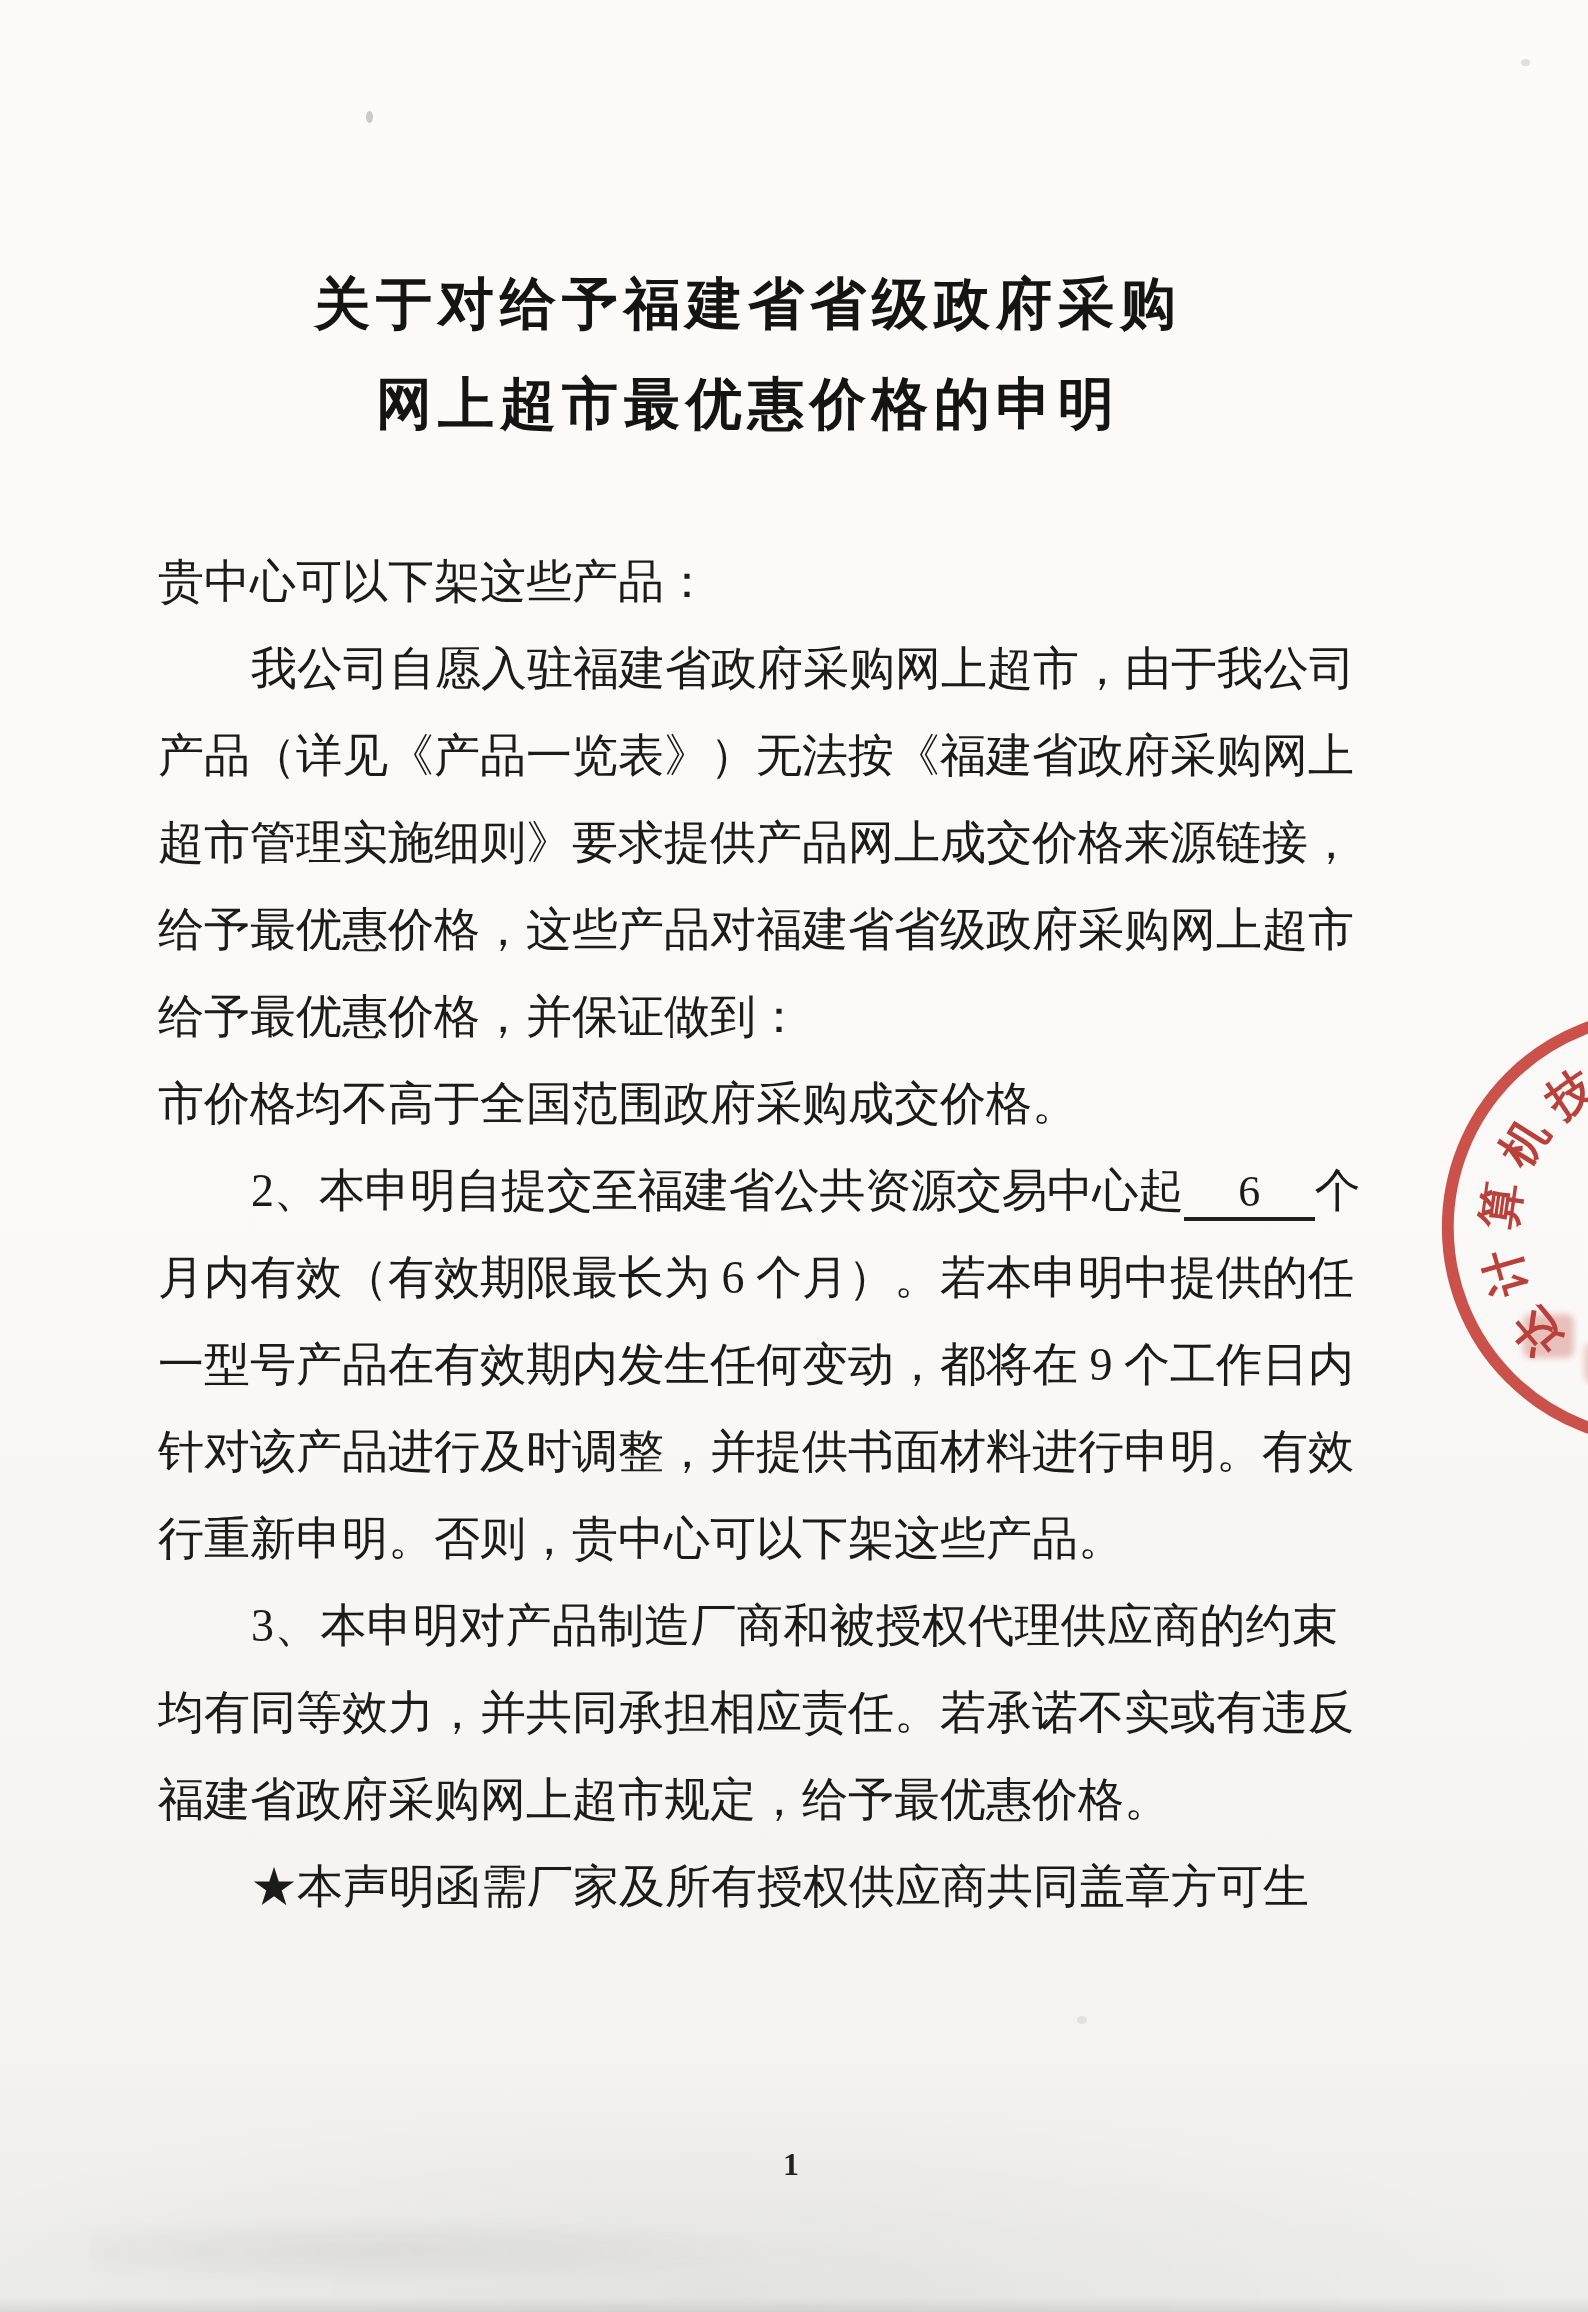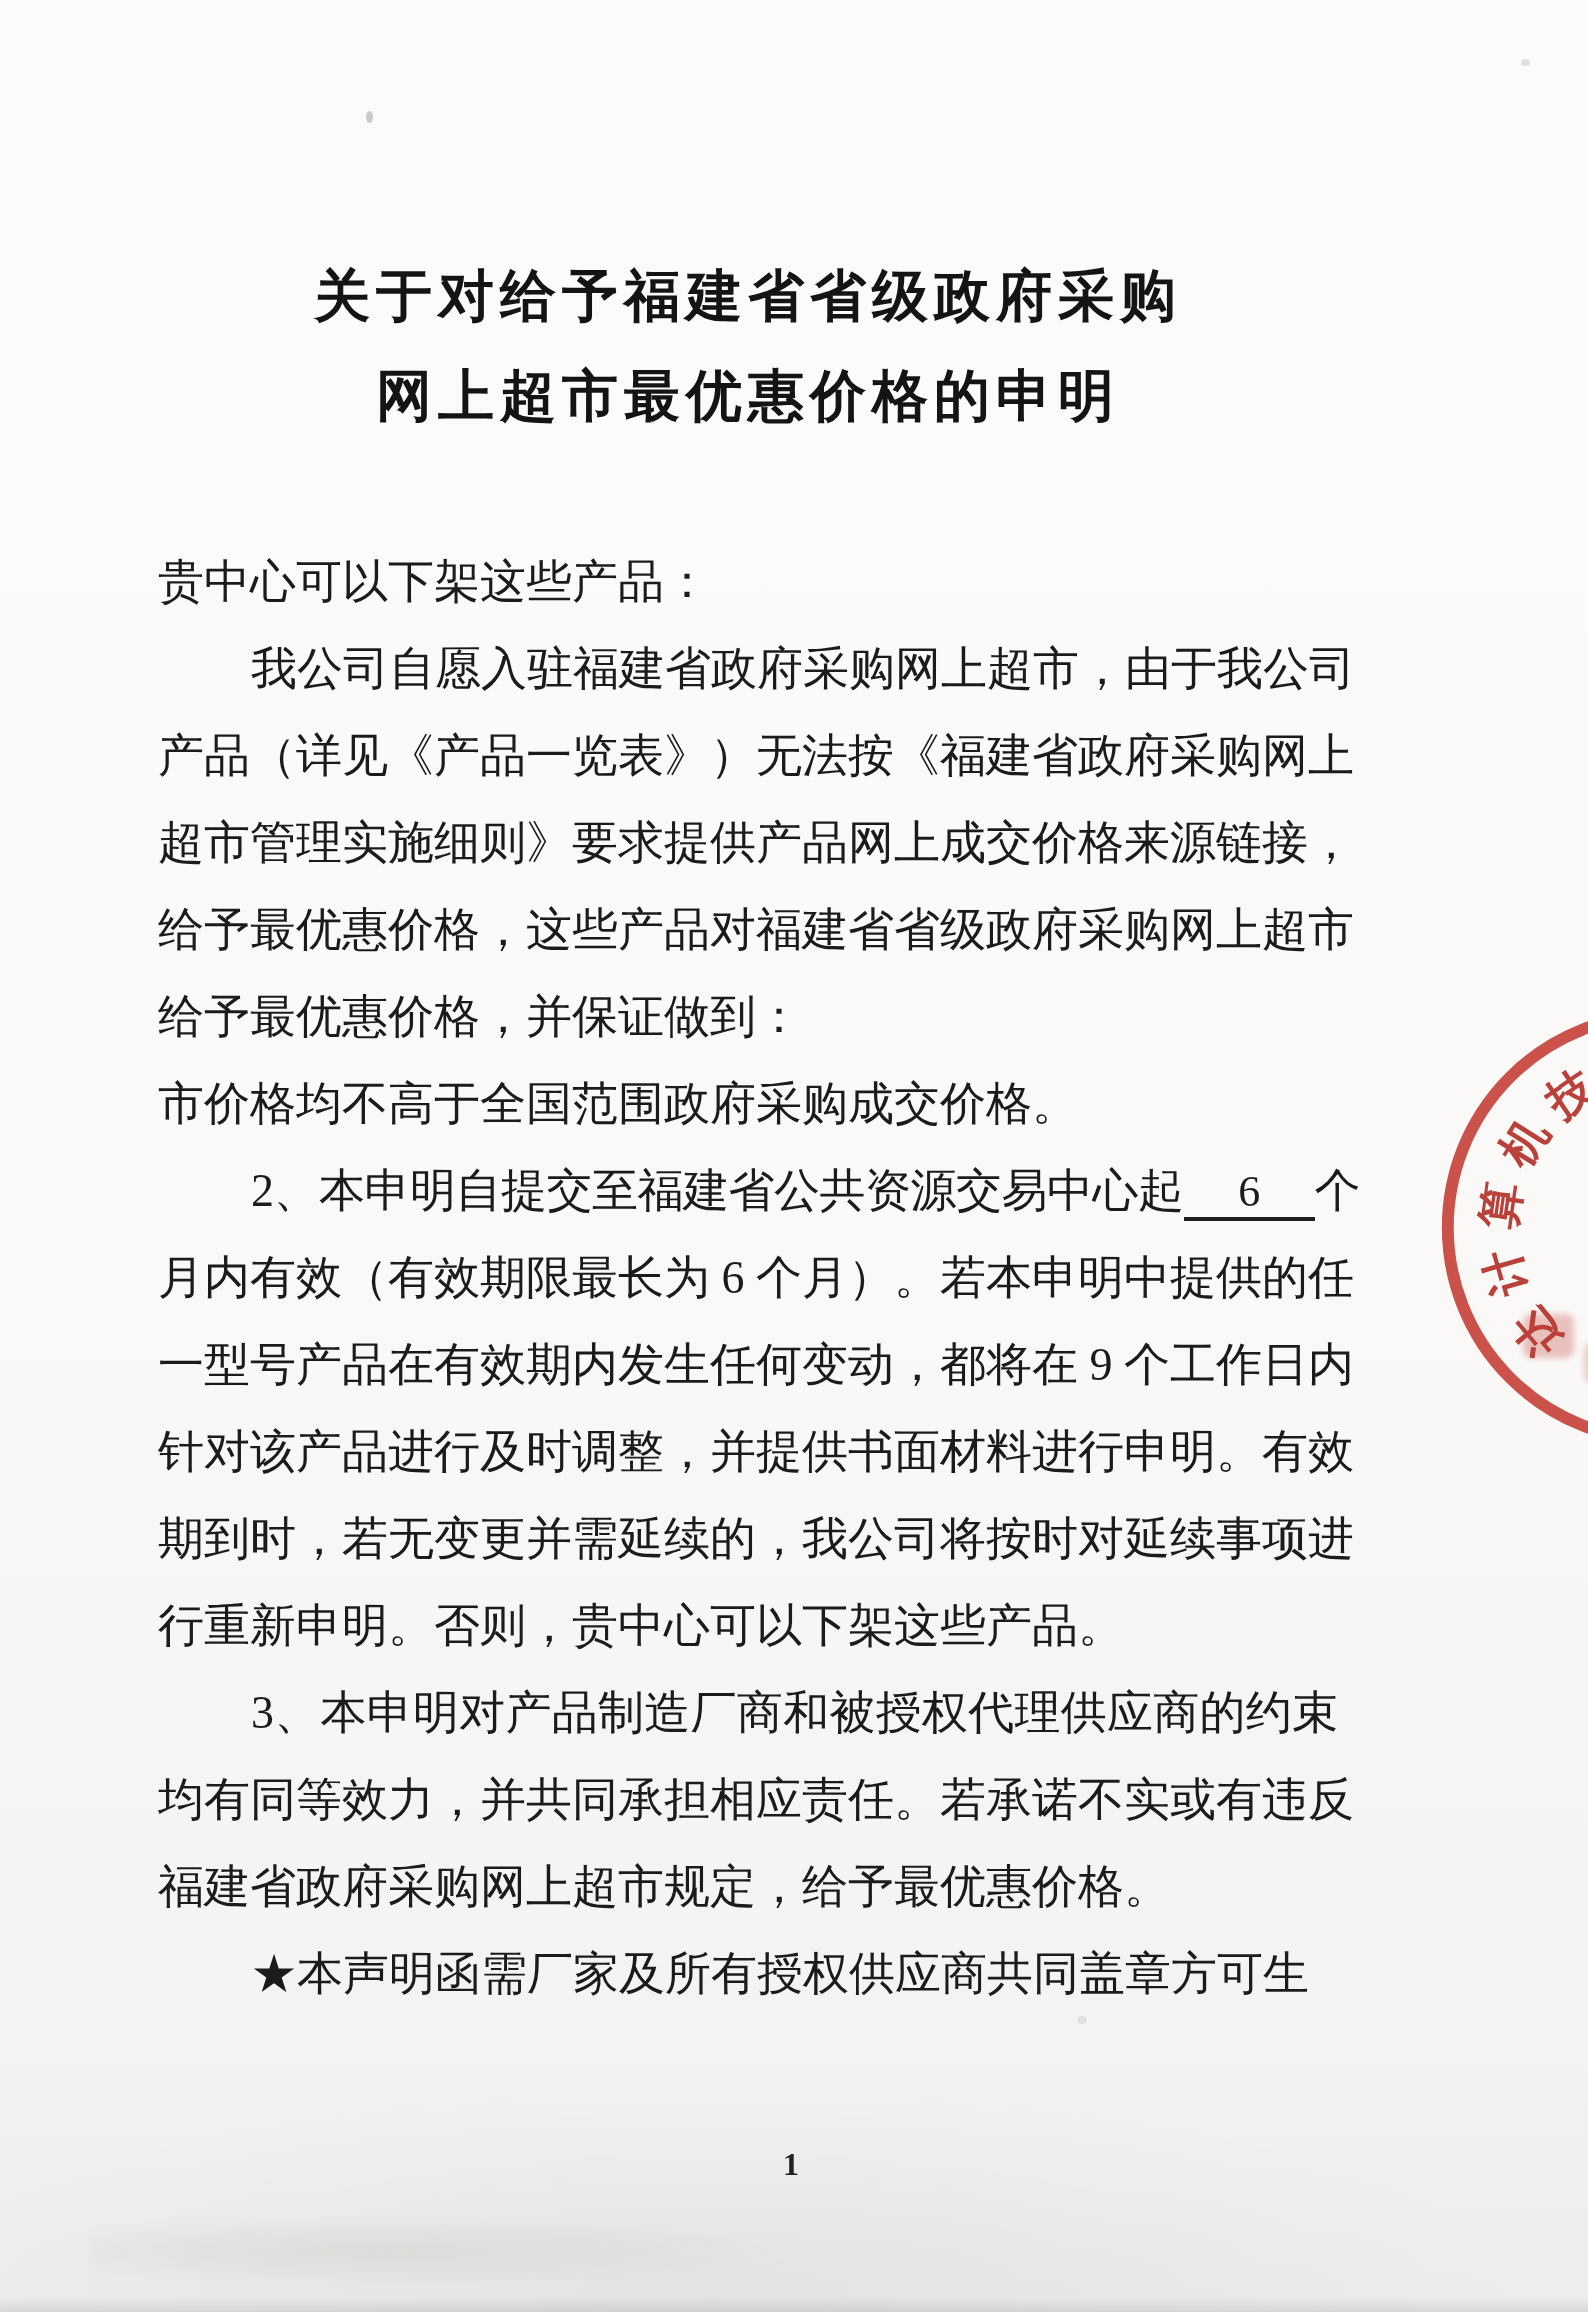--- a/index.html
+++ b/index.html
@@ -16,21 +16,21 @@
     background:
       radial-gradient(ellipse 1188px 297px at 45% 99%, rgba(0,0,0,0.045), rgba(0,0,0,0) 70%),
       linear-gradient(180deg, #fcfbf9 0%, #faf9f7 55%, #f4f3f1 88%, #ececea 100%);
     color: #1b1b1b;
     font-family: "Liberation Serif", "DejaVu Serif", serif;
   }
   
   .title {
     position: absolute;
     left: 158px;
-    top: 246px;
+    top: 254px;
     width: 1180px;
     margin: 0;
     text-align: center;
     font-family: "Liberation Sans", "DejaVu Sans", sans-serif;
     font-size: 56px;
     font-weight: 700;
     line-height: 100px;
     letter-spacing: 6px;
     color: #141414;
   }
@@ -151,21 +151,20 @@
       <div class="line indent fill">我公司自愿入驻福建省政府采购网上超市，由于我公司</div>
       <div class="line fill">产品（详见《产品一览表》）无法按《福建省政府采购网上</div>
       <div class="line fill">超市管理实施细则》要求提供产品网上成交价格来源链接，</div>
       <div class="line fill">给予最优惠价格，这些产品对福建省省级政府采购网上超市</div>
       <div class="line">给予最优惠价格，并保证做到：</div>
       <div class="line">市价格均不高于全国范围政府采购成交价格。</div>
       <div class="line indent has-blank"><span>2、本申明自提交至福建省公共资源交易中心起</span><span class="blank-field">6</span><span>个</span></div>
       <div class="line fill">月内有效（有效期限最长为 6 个月）。若本申明中提供的任</div>
       <div class="line fill">一型号产品在有效期内发生任何变动，都将在 9 个工作日内</div>
       <div class="line fill">针对该产品进行及时调整，并提供书面材料进行申明。有效</div>
-      <div class="line fill">期到时，若无变更并需延续的，我公司将按时对延续事项进</div>
       <div class="line">行重新申明。否则，贵中心可以下架这些产品。</div>
       <div class="line indent fill">3、本申明对产品制造厂商和被授权代理供应商的约束</div>
       <div class="line fill">均有同等效力，并共同承担相应责任。若承诺不实或有违反</div>
       <div class="line">福建省政府采购网上超市规定，给予最优惠价格。</div>
       <div class="line indent">★本声明函需厂家及所有授权供应商共同盖章方可生</div>
     </div>
 
   <div class="stamp" id="stamp">
     <svg viewBox="0 0 470 470" width="465" height="465">
       <circle cx="235" cy="235" r="215" fill="none" stroke="#c43a32" stroke-width="12" opacity="0.95"></circle>

